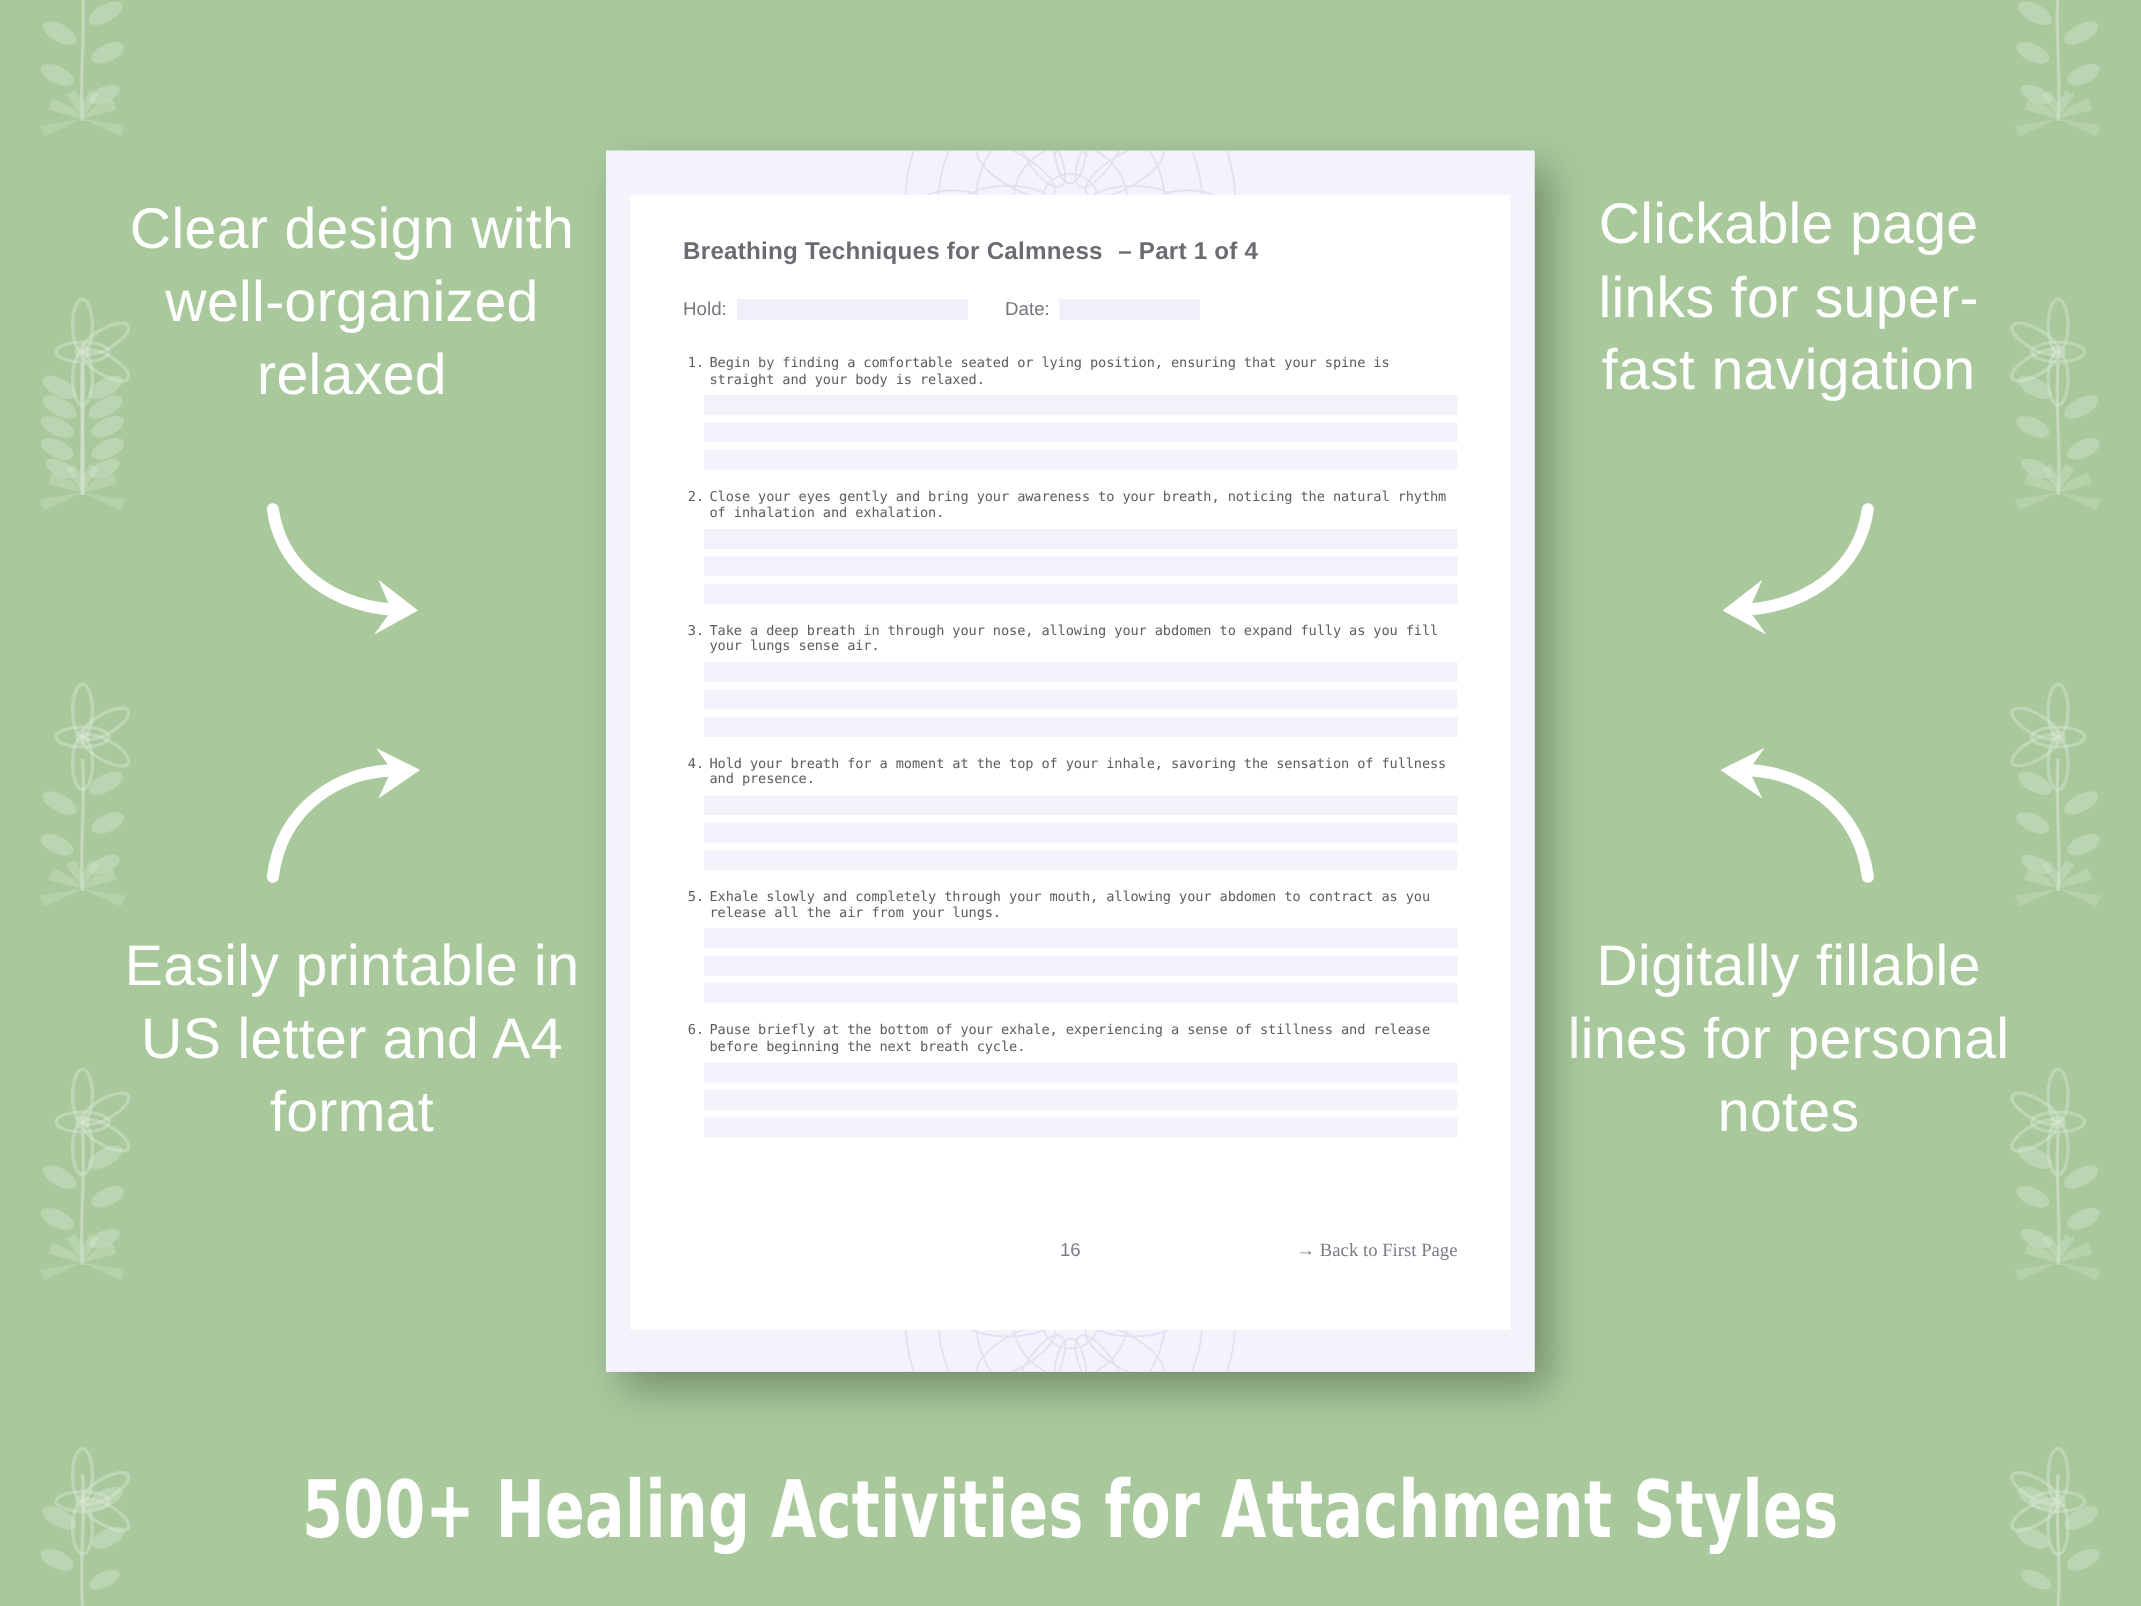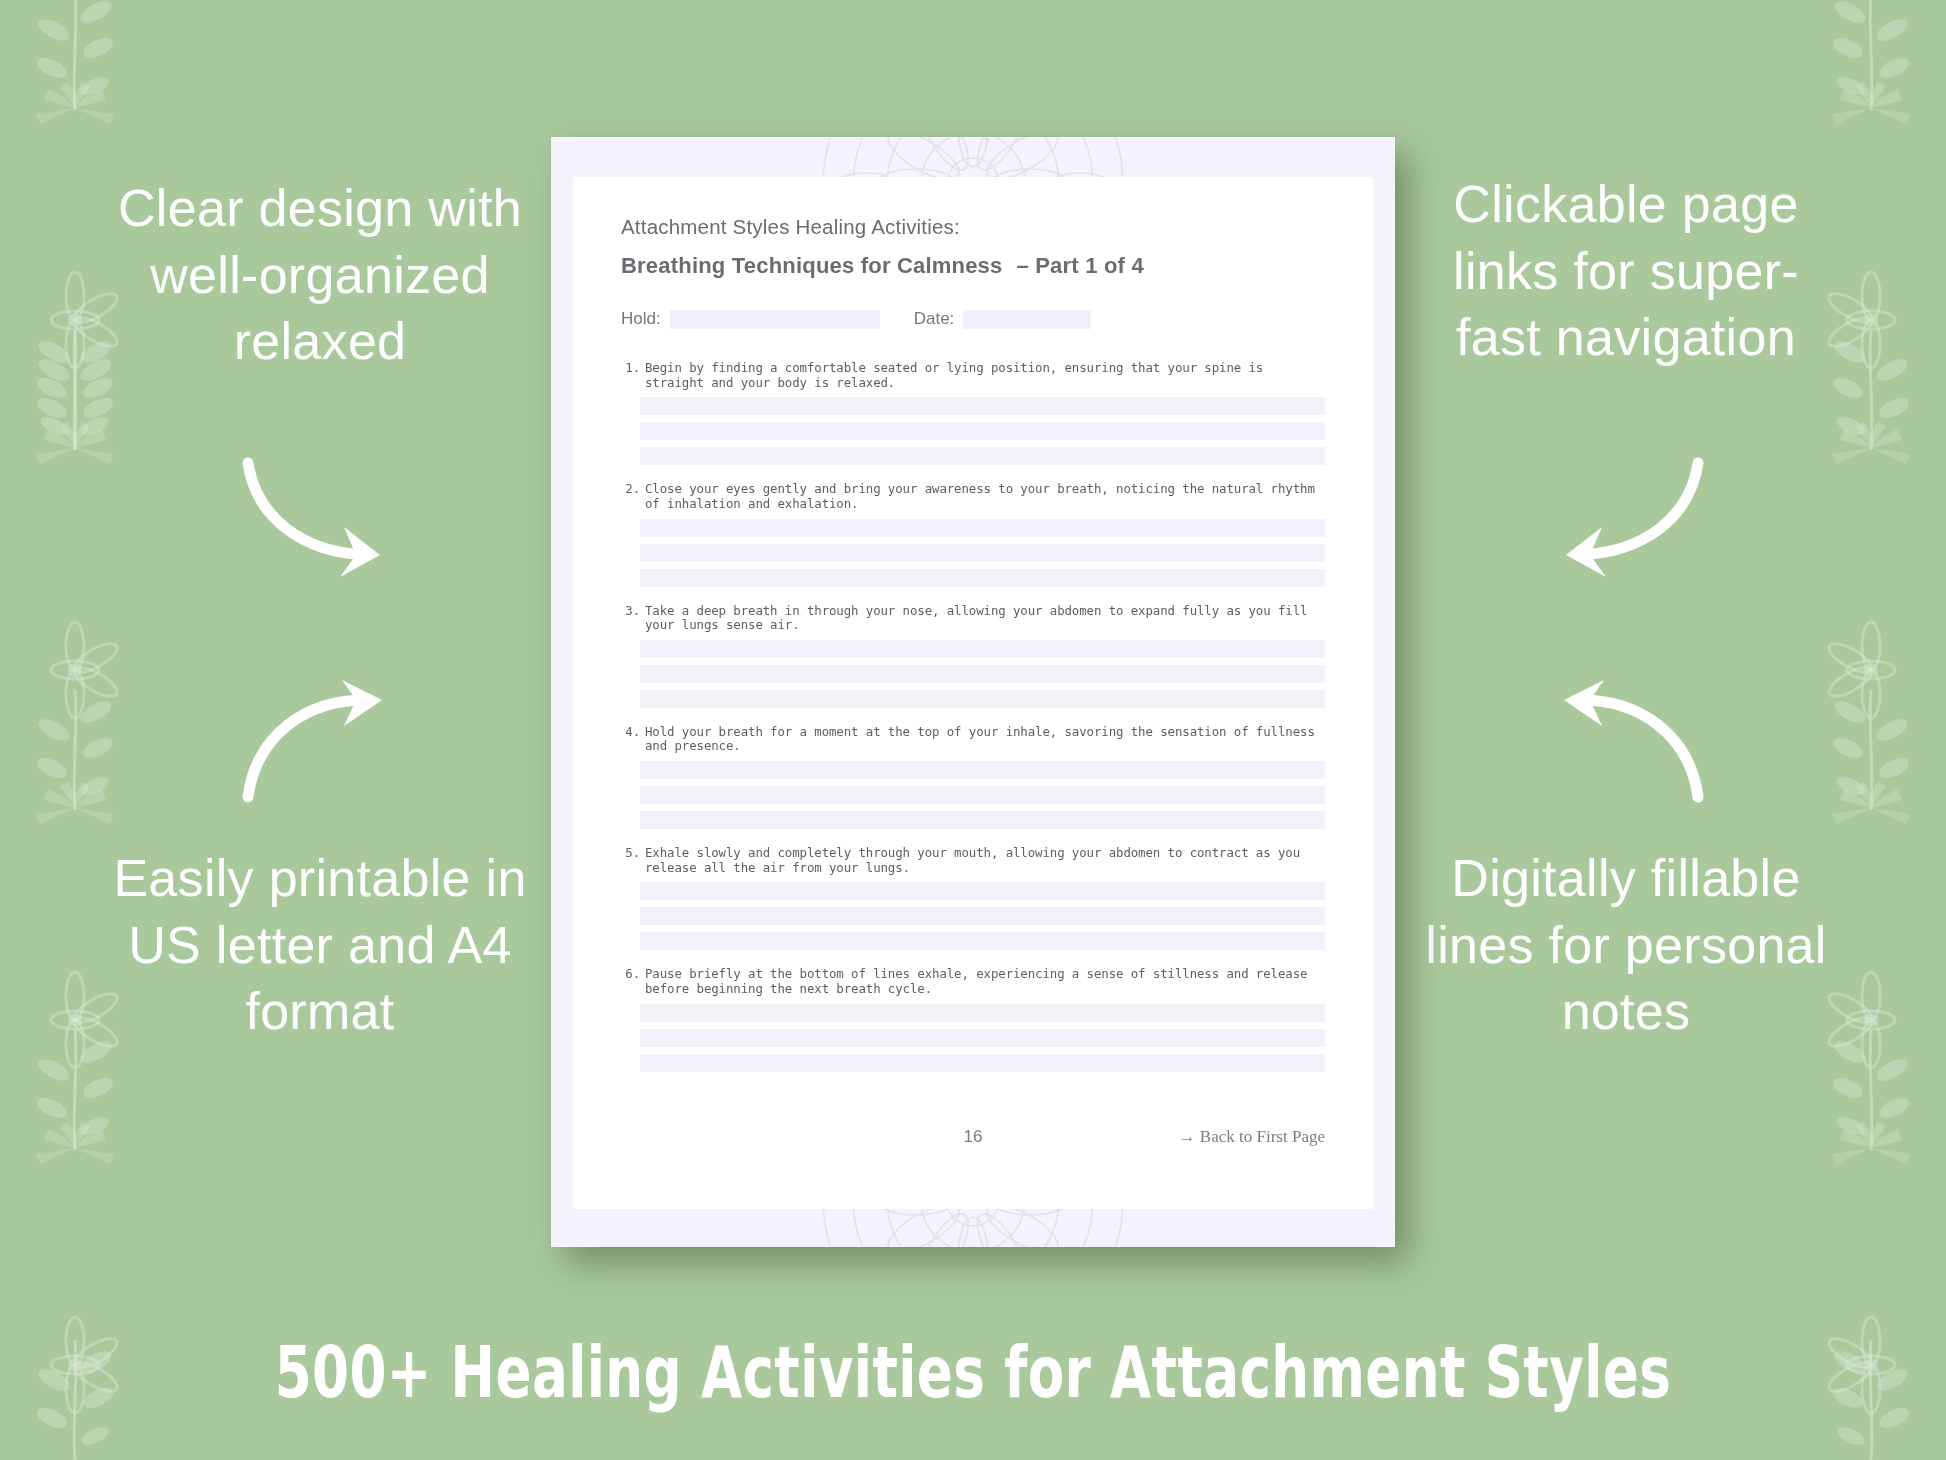--- a/index.html
+++ b/index.html
@@ -303,21 +303,20 @@
         <ellipse cx="165" cy="108" rx="15" ry="40" transform="rotate(210 165 165)"></ellipse>
         <ellipse cx="165" cy="108" rx="15" ry="40" transform="rotate(240 165 165)"></ellipse>
         <ellipse cx="165" cy="108" rx="15" ry="40" transform="rotate(270 165 165)"></ellipse>
         <ellipse cx="165" cy="108" rx="15" ry="40" transform="rotate(300 165 165)"></ellipse>
         <ellipse cx="165" cy="108" rx="15" ry="40" transform="rotate(330 165 165)"></ellipse>
       </g>
     </svg>
   </div>
 
   <div class="page">
-    <div class="doc-title">Attachment Styles Healing Activities:</div>
     <div class="doc-subtitle">
       <span>Breathing Techniques for Calmness</span><span class="part">– Part 1 of 4</span>
     </div>
 
     <div class="meta-row">
       <span class="meta-label">Hold:</span>
       <span class="meta-blank name"></span>
       <span class="meta-label">Date:</span>
       <span class="meta-blank date"></span>
     </div>
@@ -374,21 +373,21 @@
           </div>
           <div class="fill-lines">
             <div class="fill-line"></div>
             <div class="fill-line"></div>
             <div class="fill-line"></div>
           </div>
         </div>
         <div class="item">
           <div class="item-text">
             <span class="item-num">6.</span>
-            <span class="item-body">Pause briefly at the bottom of lines exhale, experiencing a sense of stillness and release before beginning the next breath cycle.</span>
+            <span class="item-body">Pause briefly at the bottom of your exhale, experiencing a sense of stillness and release before beginning the next breath cycle.</span>
           </div>
           <div class="fill-lines">
             <div class="fill-line"></div>
             <div class="fill-line"></div>
             <div class="fill-line"></div>
           </div>
         </div>
       </div>
 
     <div class="doc-footer">

